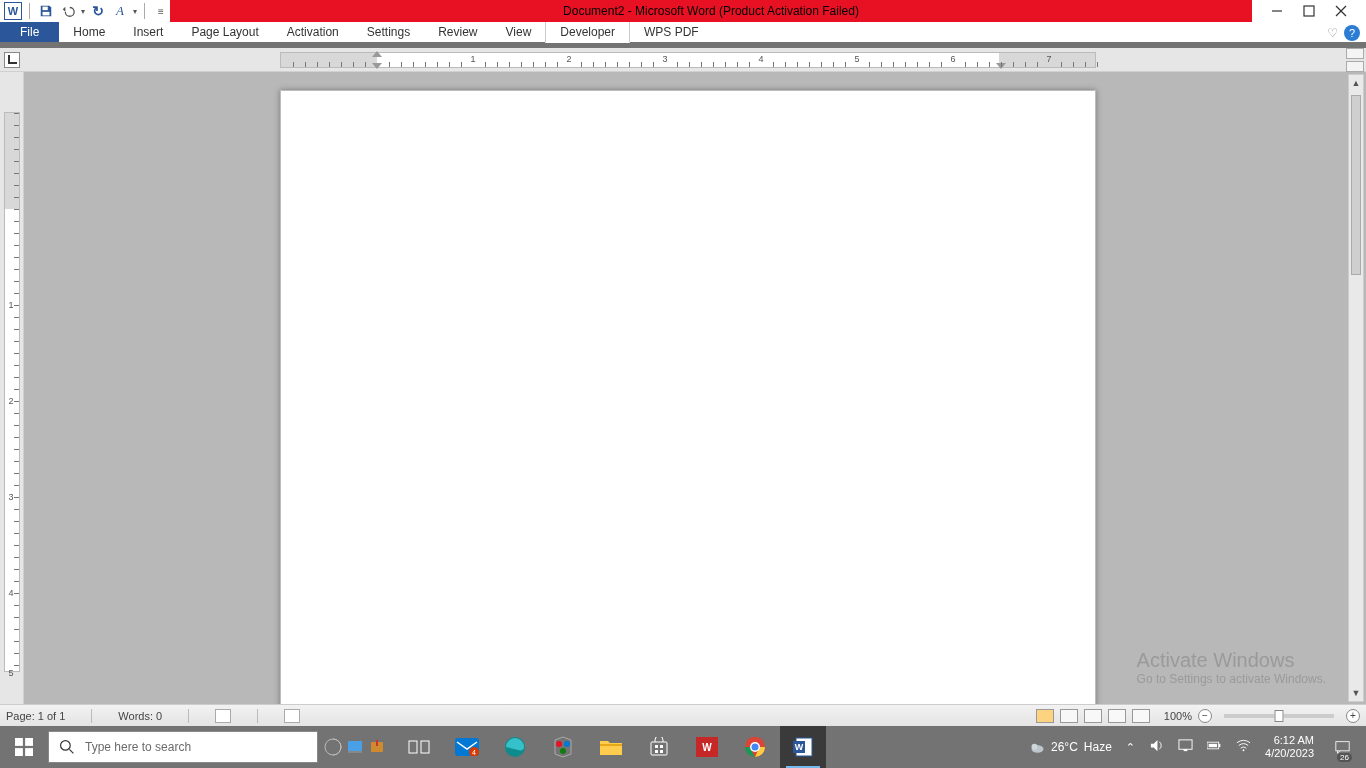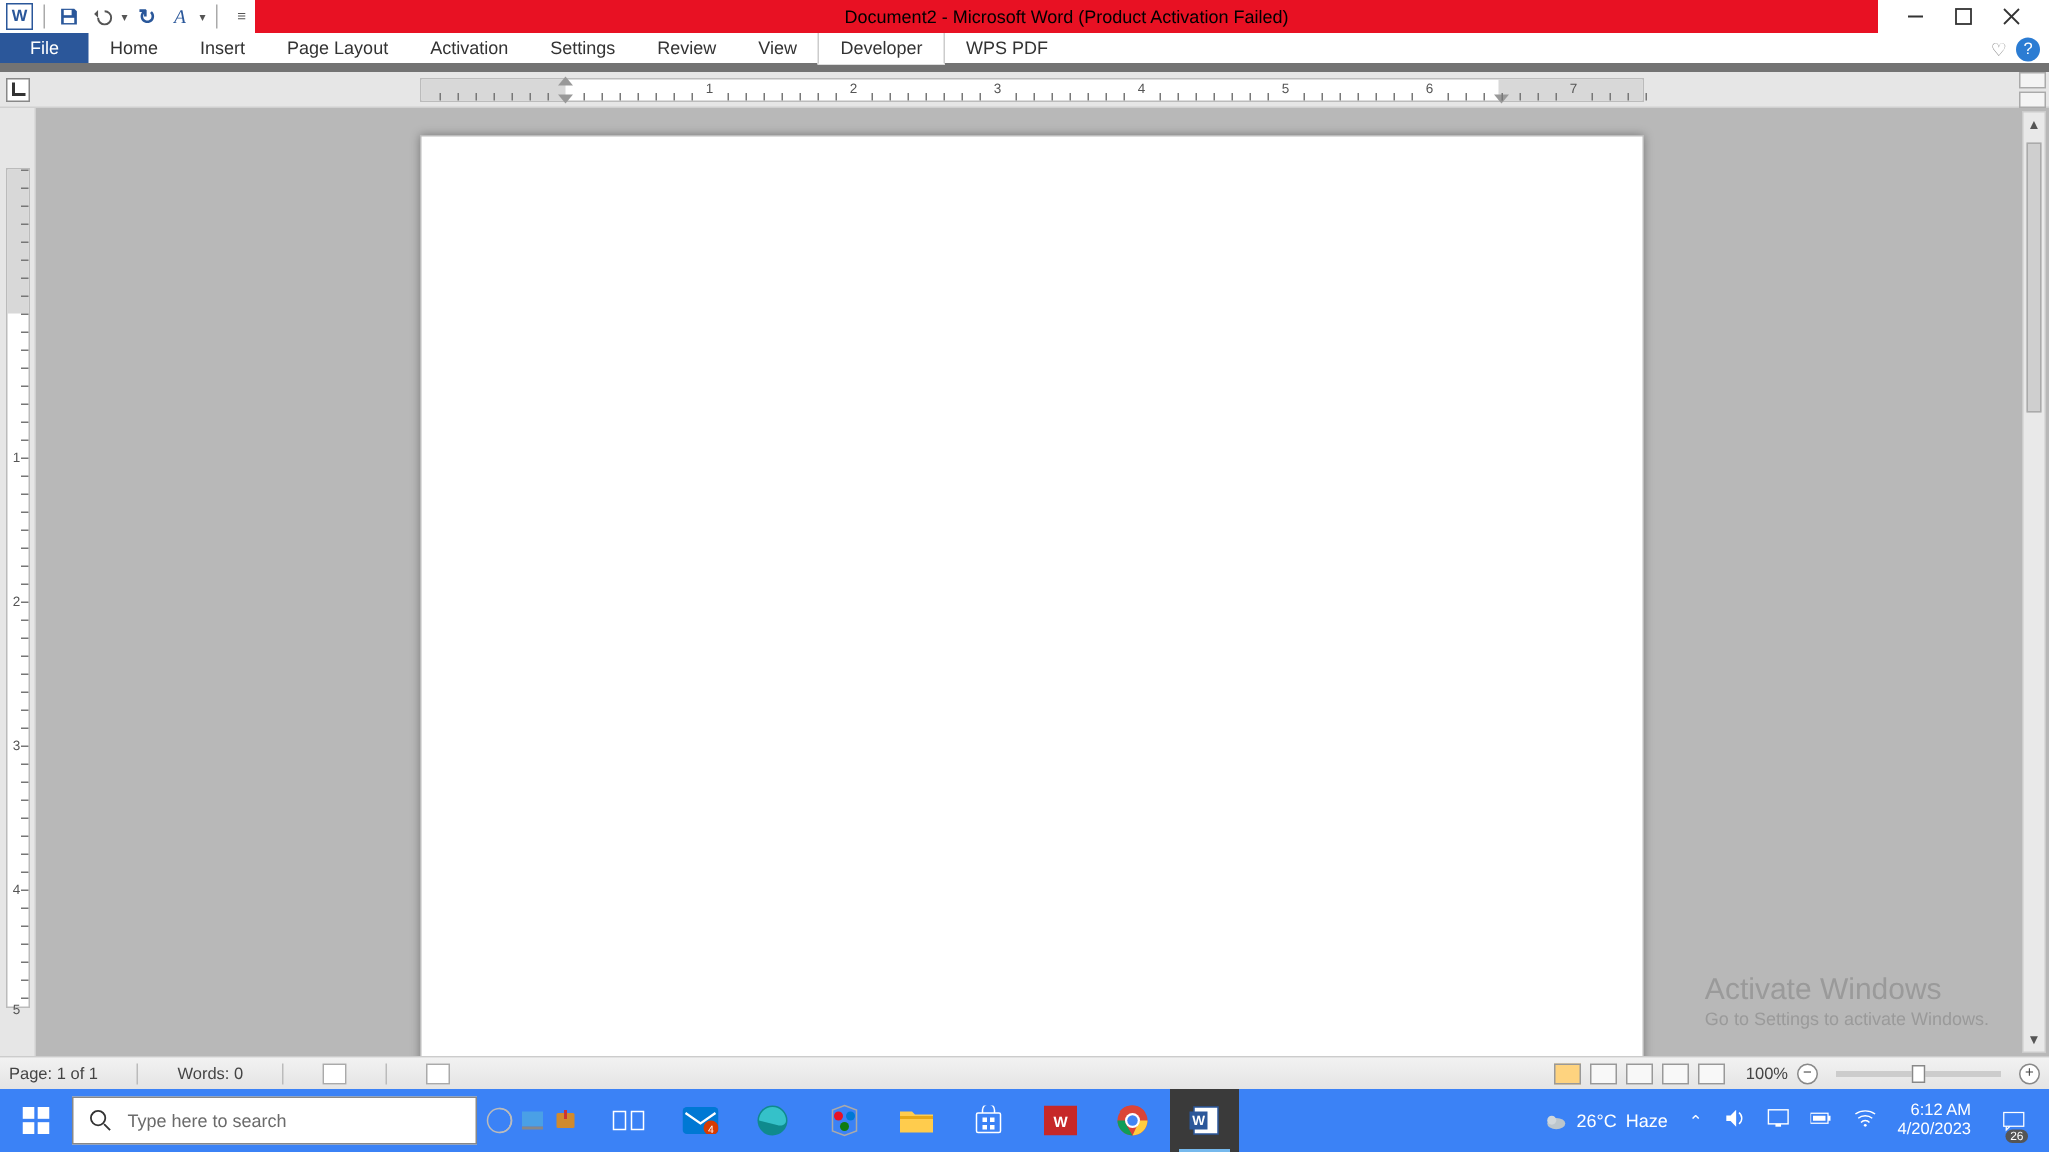--- a/index.html
+++ b/index.html
@@ -62,21 +62,21 @@
   .status-left .sep{width:1px;height:14px;background:#bbb;}
   .status-ico{width:16px;height:14px;border:1px solid #aaa;display:inline-block;background:#fff;}
   .status-right{display:flex;align-items:center;gap:6px;}
   .view-btn{width:18px;height:14px;border:1px solid #999;background:#f8f8f8;}
   .view-btn.active{background:#fed37f;}
   .zoom-track{width:110px;height:4px;background:#ccc;position:relative;margin:0 6px;}
   .zoom-track .knob{position:absolute;left:50%;top:-4px;width:9px;height:12px;background:#fff;border:1px solid #888;transform:translateX(-50%);}
   .round-btn{width:14px;height:14px;border:1px solid #888;border-radius:50%;display:flex;align-items:center;justify-content:center;font-size:10px;background:#fff;}
 
   
-  .taskbar { height:42px; background:#3b82f6; display:flex; align-items:center; color:#fff; font-size:12px;}
+  .taskbar { height:42px; background:#737373; display:flex; align-items:center; color:#fff; font-size:12px;}
   .start { width:48px; height:100%; display:flex;align-items:center;justify-content:center;}
   .start svg{width:18px;height:18px;fill:#fff;}
   .search-box{ display:flex;align-items:center; background:#fff; color:#6b6b6b; height:32px; width:270px; padding:0 10px; gap:10px; border:1px solid #888;}
   .search-box svg{width:16px;height:16px;stroke:#333;fill:none;}
   .tb-icons{display:flex; gap:2px; margin-left:8px;}
   .tb-btn{width:46px;height:42px;display:flex;align-items:center;justify-content:center;position:relative;}
   .tb-btn.active{background:#3a3a3a;}
   .tb-btn.active::after{content:"";position:absolute;left:6px;right:6px;bottom:0;height:2px;background:#76b9ed;}
   .tb-spacer{flex:1;}
   .tray{display:flex;align-items:center;gap:14px;padding-right:10px;}

